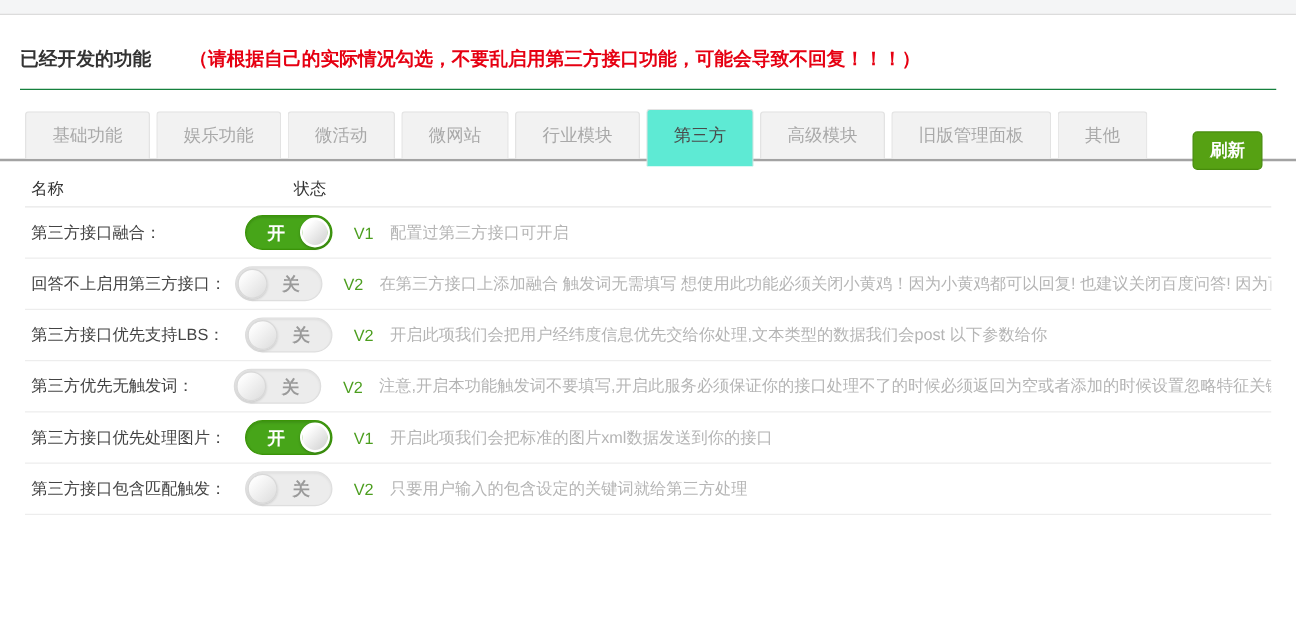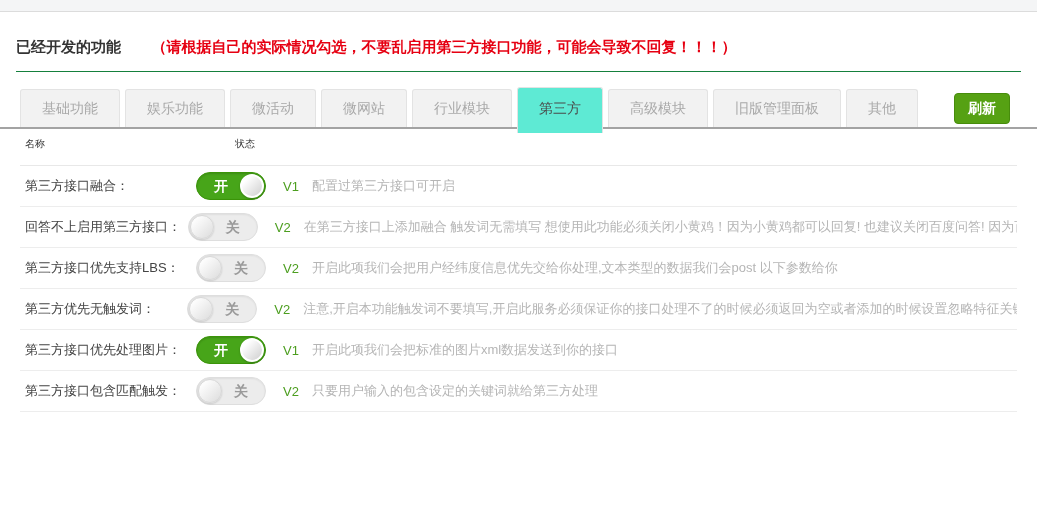--- a/index.html
+++ b/index.html
@@ -7,24 +7,24 @@
 
   .top-strip{height:11px;background:#f4f5f6;border-bottom:1px solid #dcdcdc;}
 
   .title-row{margin:0 16px;padding:26px 0 14px 0;border-bottom:1px solid #15803d;white-space:nowrap;}
   .page-title{font-size:15px;font-weight:bold;color:#333;}
   .warning{font-size:15px;font-weight:bold;color:#e60012;margin-left:26px;}
 
   .tab-bar{position:relative;margin-top:17px;padding:0 36px 0 20px;border-bottom:2px solid #a3a3a3;height:38px;display:flex;align-items:flex-start;}
   .tab{box-sizing:border-box;height:38px;line-height:36px;padding:0 21px;margin-right:5px;background:#f2f2f2;border:1px solid #e3e3e3;border-bottom:none;border-radius:3px 3px 0 0;color:#a9a9a9;font-size:14px;cursor:pointer;white-space:nowrap;}
   .tab.active{position:relative;z-index:2;background:#5eead4;height:46px;color:#4a4a4a;margin-top:-2px;padding-top:2px;}
-  .refresh-btn{position:absolute;right:27px;top:4px;height:31px;line-height:29px;padding:0 13px;background:#56a113;border:1px solid #478c0c;border-radius:4px;color:#fff;font-size:14px;font-weight:bold;cursor:pointer;}
+  .refresh-btn{position:absolute;right:27px;top:16px;height:31px;line-height:29px;padding:0 13px;background:#56a113;border:1px solid #478c0c;border-radius:4px;color:#fff;font-size:14px;font-weight:bold;cursor:pointer;}
 
   .table{margin:8px 20px 0 20px;}
-  .hdr{display:flex;height:28px;border-bottom:1px solid #e8e8e8;font-size:10px;color:#333;}
+  .hdr{display:flex;height:28px;align-items:center;border-bottom:1px solid #e8e8e8;font-size:13px;color:#333;}
   .hdr .h-name{width:215px;padding-left:5px;box-sizing:border-box;}
   .row{display:flex;align-items:center;height:40px;border-bottom:1px solid #ededed;}
   .row .label{width:176px;padding-left:5px;box-sizing:border-box;font-size:13px;color:#444;white-space:nowrap;}
 
   .toggle{position:relative;width:70px;height:28px;border-radius:15px;box-sizing:border-box;flex:0 0 auto;cursor:pointer;}
   .toggle.on{background:#47a519;border:1px solid #3a9408;box-shadow:inset 0 1px 2px rgba(0,0,0,.15);}
   .toggle.off{background:#ececec;border:1px solid #dedede;box-shadow:inset 0 1px 2px rgba(0,0,0,.06);}
   .toggle .t-label{position:absolute;top:0;line-height:26px;font-size:14px;font-weight:bold;}
   .toggle.on .t-label{left:17px;color:#fff;}
   .toggle.off .t-label{right:17px;color:#9a9a9a;}

